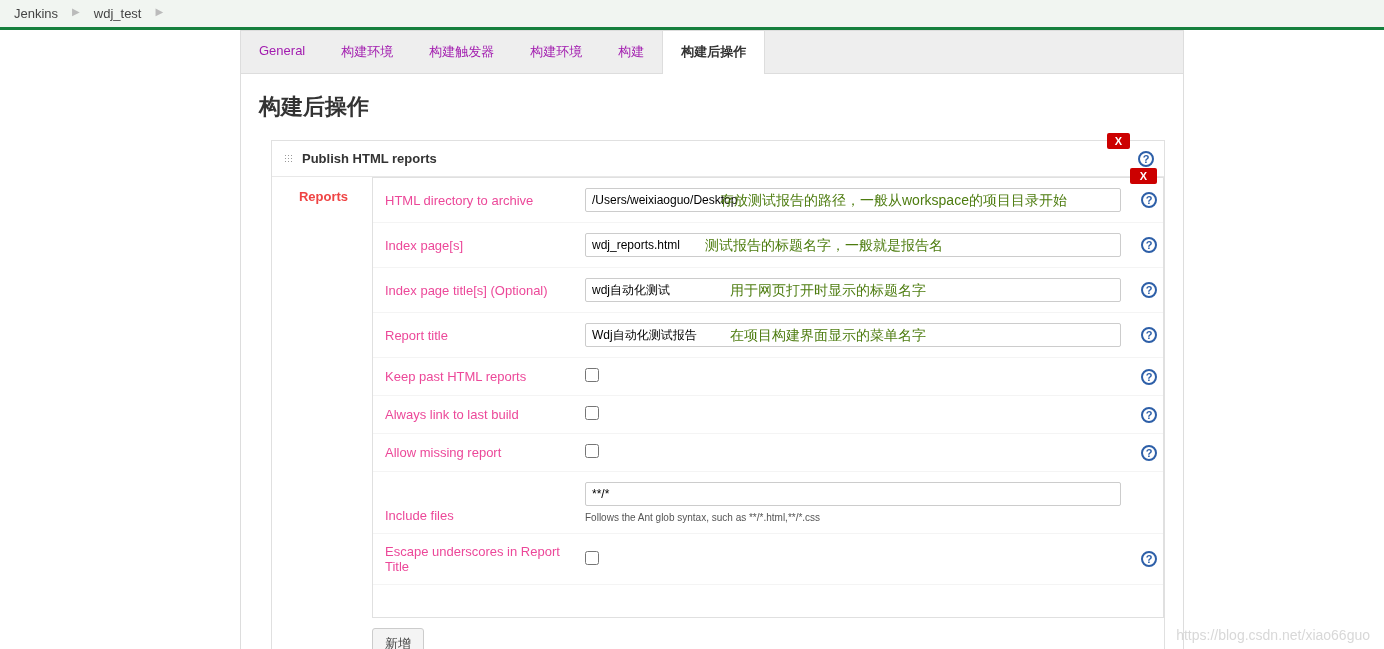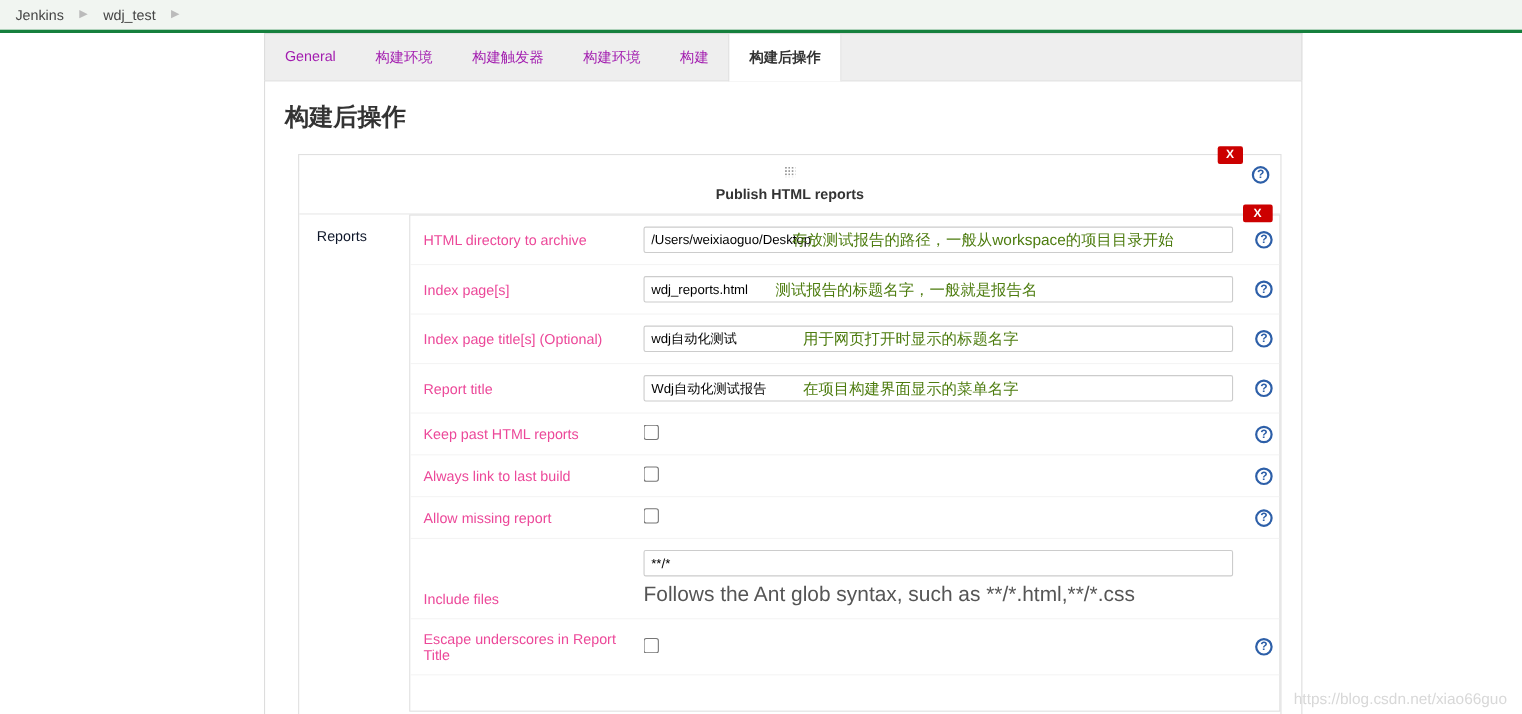--- a/index.html
+++ b/index.html
@@ -12,44 +12,44 @@
     .content-area { margin-left: 240px; margin-right: 200px; min-width: 940px; }
     
     .tabs-bar { background: #eee; border: 1px solid #ddd; border-bottom: none; display: flex; }
     .tab { padding: 12px 18px; color: #a21caf; cursor: pointer; font-size: 13px; }
     .tab.active { background: #fff; color: #333; font-weight: bold; border-left: 1px solid #ddd; border-right: 1px solid #ddd; margin-bottom: -1px; }
     
     .panel { border: 1px solid #ddd; padding: 18px 18px 40px 18px; }
     .page-title { font-size: 22px; font-weight: bold; margin-bottom: 18px; }
     
     .config-block { border: 1px solid #e0e0e0; background: #fff; position: relative; margin-left: 12px; }
-    .block-header { padding: 10px 12px; font-weight: bold; font-size: 13px; display: flex; align-items: center; gap: 8px; position: relative; flex-direction: column; }
+    .block-header { padding: 10px 12px; font-weight: bold; font-size: 13px; display: flex; align-items: center; gap: 8px; position: relative; }
     .grip { display: inline-block; width: 10px; height: 10px; background-image: radial-gradient(#999 1px, transparent 1px); background-size: 3px 3px; }
     
     .x-btn { position: absolute; top: -8px; right: 34px; background: #c00; color: #fff; font-weight: bold; font-size: 11px; padding: 2px 8px; cursor: pointer; border-radius: 2px; }
     
     .help-icon { position: absolute; right: 10px; width: 16px; height: 16px; border-radius: 50%; border: 2px solid #2d5fa8; color: #2d5fa8; font-size: 11px; font-weight: bold; display: flex; align-items: center; justify-content: center; cursor: pointer; background: #fff; }
     
     .block-body { border-top: 1px solid #e8e8e8; padding: 0; }
-    .reports-label { padding: 12px 16px; color: #0f172a; font-size: 13px; width: 92px; float: left; }
+    .reports-label { padding: 12px 16px; color: #ef4444; font-size: 13px; text-align: right; width: 92px; float: left; font-weight: bold; }
     
     .inner-config { margin-left: 100px; border: 1px solid #e0e0e0; position: relative; }
     .inner-x { position: absolute; top: -10px; right: 6px; background: #c00; color: #fff; font-weight: bold; font-size: 11px; padding: 2px 10px; cursor: pointer; border-radius: 2px; }
     
     .field-row { display: flex; align-items: center; padding: 10px 12px; position: relative; border-bottom: 1px solid #f4f4f4; }
     .field-row:last-of-type { border-bottom: none; }
     .field-label { width: 200px; color: #ec4899; font-size: 13px; flex-shrink: 0; }
     .field-input-wrap { flex: 1; padding-right: 30px; position: relative; }
     .text-input { width: 100%; padding: 4px 6px; font-size: 12px; border: 1px solid #ccc; border-radius: 2px; background: #fff; }
     .checkbox-input { width: 14px; height: 14px; cursor: pointer; }
     .row-help { right: 6px; top: 50%; transform: translateY(-50%); }
     
     .annotation { position: absolute; color: #4d7c0f; font-size: 14px; white-space: nowrap; pointer-events: none; z-index: 5; }
     
-    .follows-text { color: #555; font-size: 19px; margin-top: 6px; }
+    .follows-text { color: #555; font-size: 10px; margin-top: 6px; }
     
     .add-btn { display: inline-block; padding: 6px 12px; background: #f4f4f4; border: 1px solid #ccc; border-radius: 3px; cursor: pointer; font-size: 13px; margin-left: 100px; margin-top: 10px; color: #444; }
     
     .watermark { position: fixed; bottom: 6px; right: 14px; color: #d8d8d8; font-size: 14px; }
   </style>
 </head>
 <body>
 
 <div class="breadcrumb">
   <a>Jenkins</a>

